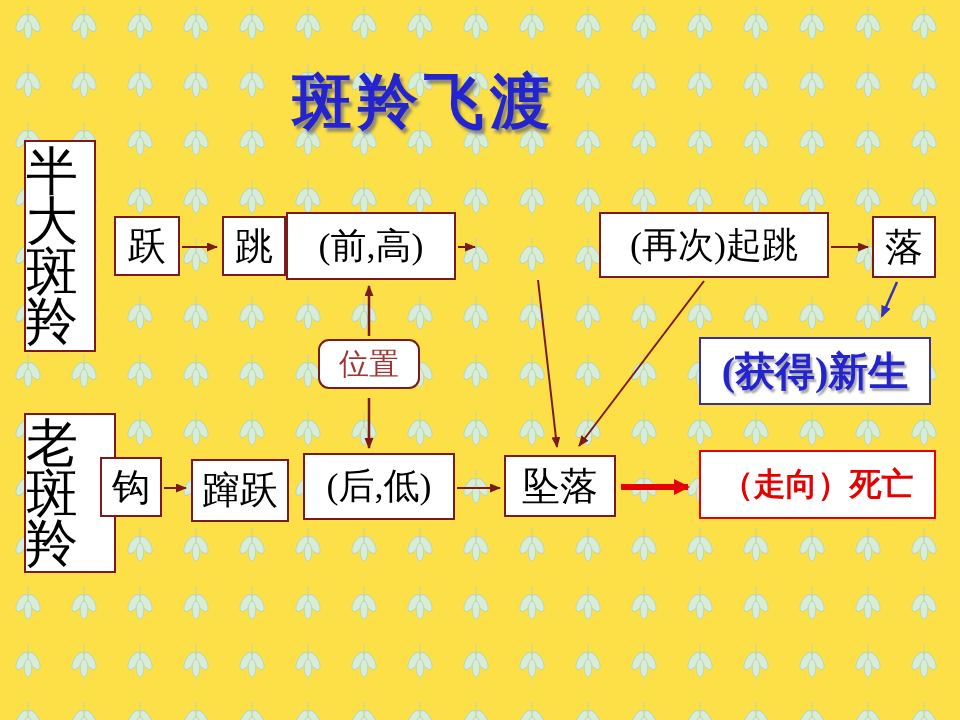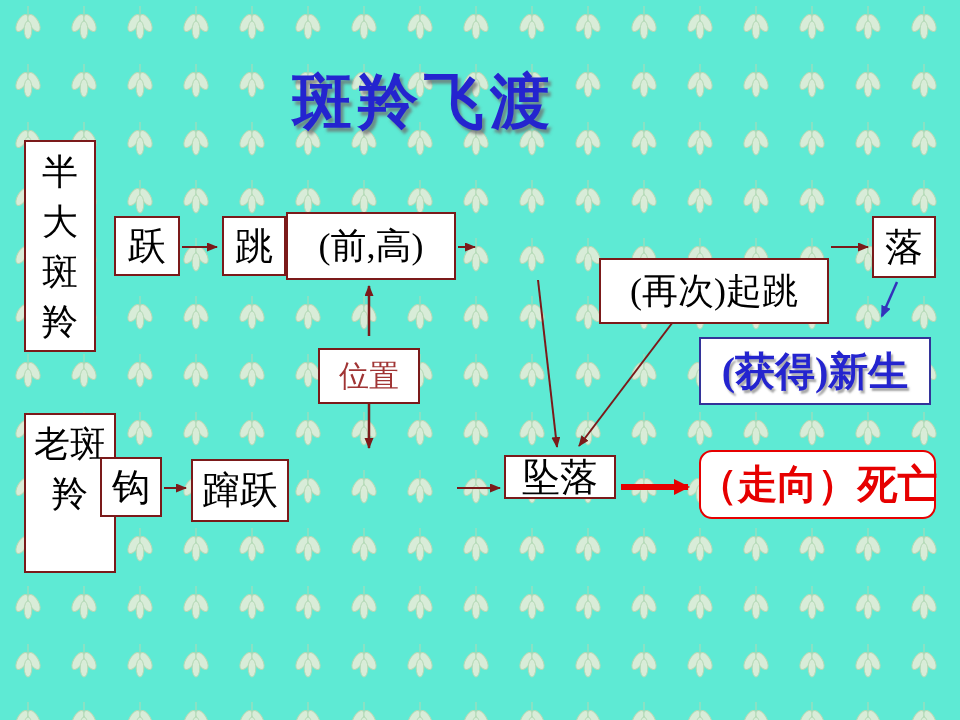--- a/index.html
+++ b/index.html
@@ -1,43 +1,43 @@
 <!DOCTYPE html>
 <html style="--maroon: #7b1a1a; --maroon_text: #a03434; --red: #e60000; --blue_text: #2424cf; --blue_border: #333399; --blue_arrow: #3333bb; --leaf: #d8ecd8; --leaf_stroke: #b4d8b4;"><head>
 <meta charset="utf-8">
 <style>
   html,body{margin:0;padding:0;background:#fff;}
   #slide{
-    position:relative;width:960px;height:720px;overflow:hidden;background:#5eead4;
+    position:relative;width:960px;height:720px;overflow:hidden;background:#fde047;
     font-family:"Liberation Serif","DejaVu Serif",serif;
   }
   #bg-layer,#arrow-layer{position:absolute;left:0;top:0;width:960px;height:720px;}
   #bg-layer{z-index:0;}
   #arrow-layer{z-index:1;}
   .box{
     position:absolute;box-sizing:border-box;background:#fff;
     border:2px solid var(--maroon,#7b1a1a);color:#000;z-index:2;
     display:flex;align-items:center;justify-content:center;
   }
-  .vbox{display:block;text-align:center;font-size:36px;line-height:50px;word-break:break-all;}
+  .vbox{display:block;text-align:left;font-size:52px;line-height:50px;word-break:break-all;}
   .node{font-size:38px;white-space:nowrap;}
   .node-sm{font-size:36px;white-space:nowrap;}
   #title{
     position:absolute;left:292px;top:62px;z-index:2;
     font-size:60px;font-weight:bold;letter-spacing:6px;color:var(--blue_text,#2424cf);
     text-shadow:3px 4px 3px rgba(110,110,110,0.75);
   }
   #box-position{color:var(--maroon_text,#a03434);font-size:30px;}
   #box-new-life{
     border-color:var(--blue_border,#333399);color:var(--blue_text,#2424cf);
     font-weight:bold;font-size:40px;text-shadow:2px 3px 2px rgba(110,110,110,0.6);
   }
   #box-death{
     border-color:var(--red,#e60000);color:var(--red,#e60000);
-    font-weight:bold;font-size:40px;white-space:nowrap;border-radius:13px;
+    font-weight:bold;font-size:32px;white-space:nowrap;
   }
   .stroke-maroon{stroke:var(--maroon,#7b1a1a);}
   .stroke-red{stroke:var(--red,#e60000);}
   .stroke-blue{stroke:var(--blue_arrow,#3333bb);}
   .fill-maroon{fill:var(--maroon,#7b1a1a);}
   .fill-red{fill:var(--red,#e60000);}
   .fill-blue{fill:var(--blue_arrow,#3333bb);}
   .leaf-fill{fill:var(--leaf,#d8ecd8);stroke:var(--leaf_stroke,#b4d8b4);stroke-width:1;}
   .leaf-stem{stroke:var(--leaf_stroke,#b4d8b4);stroke-width:1;fill:none;}
 </style>
@@ -91,25 +91,26 @@
   </svg>
 
   <div id="title">斑羚飞渡</div>
 
   <div class="box vbox" style="left:24px;top:140px;width:72px;height:212px;padding-top:5px;">半大斑羚</div>
   <div class="box vbox" style="left:24px;top:413px;width:92px;height:160px;padding-top:4px;">老斑羚</div>
 
   <div class="box node" style="left:114px;top:216px;width:66px;height:60px;">跃</div>
   <div class="box node" style="left:222px;top:216px;width:64px;height:60px;">跳</div>
   <div class="box node-sm" style="left:286px;top:212px;width:170px;height:68px;text-align:right;">(前,高)</div>
-  <div class="box node-sm" style="left:599px;top:212px;width:230px;height:66px;margin-top:46px;">(再次)起跳</div>
+  <div class="box node-sm" style="left:599px;top:212px;width:230px;height:66px;">(再次)起跳</div>
   <div class="box node" style="left:872px;top:216px;width:64px;height:62px;">落</div>
 
-  <div class="box" id="box-position" style="left:318px;top:348px;width:102px;height:56px;">位置</div>
+  <div class="box" id="box-position" style="left:318px;top:339px;width:102px;height:50px;border-radius:11px;">位置</div>
 
   <div class="box node" style="left:100px;top:457px;width:62px;height:60px;">钩</div>
   <div class="box node" style="left:191px;top:459px;width:98px;height:63px;">蹿跃</div>
-  <div class="box node" style="left:504px;top:455px;width:112px;height:44px;">坠落</div>
+  <div class="box node-sm" style="left:303px;top:453px;width:152px;height:67px;">(后,低)</div>
+  <div class="box node" style="left:504px;top:455px;width:112px;height:62px;">坠落</div>
 
   <div class="box" id="box-new-life" style="left:699px;top:325px;width:232px;height:68px;margin-top:12px;">(获得)新生</div>
   <div class="box" id="box-death" style="left:699px;top:450px;width:237px;height:69px;">（走向）死亡</div>
 
 </div>
 
 </body></html>

